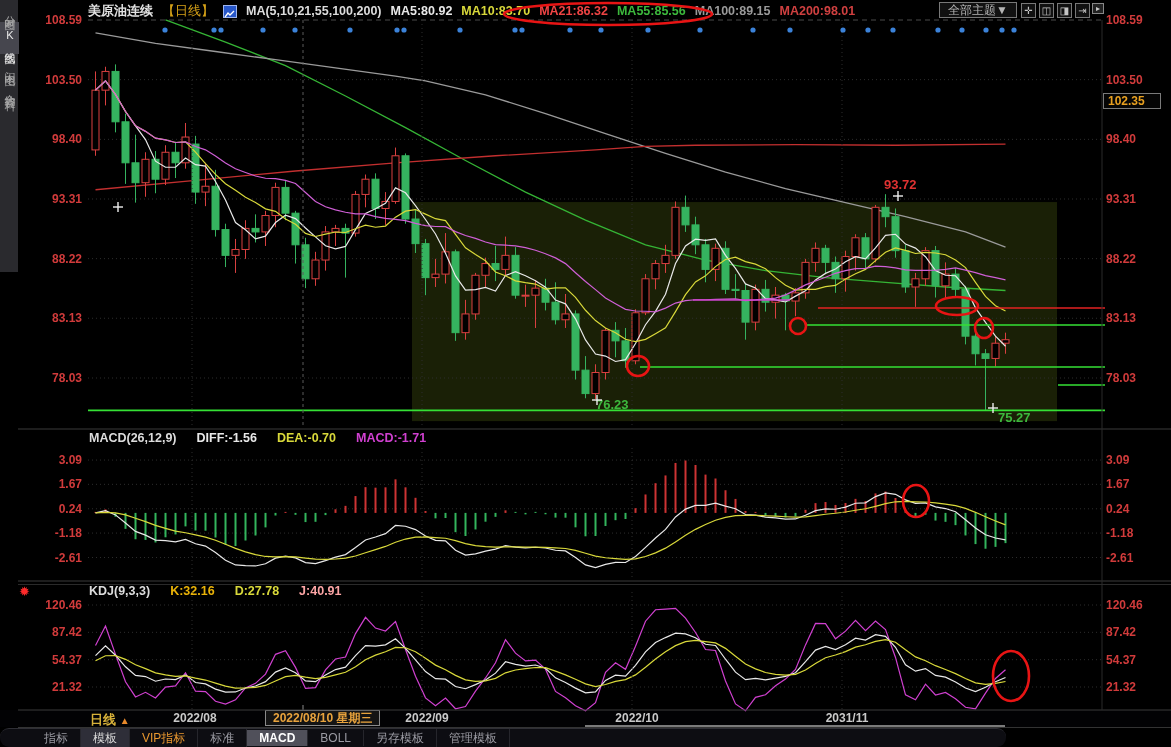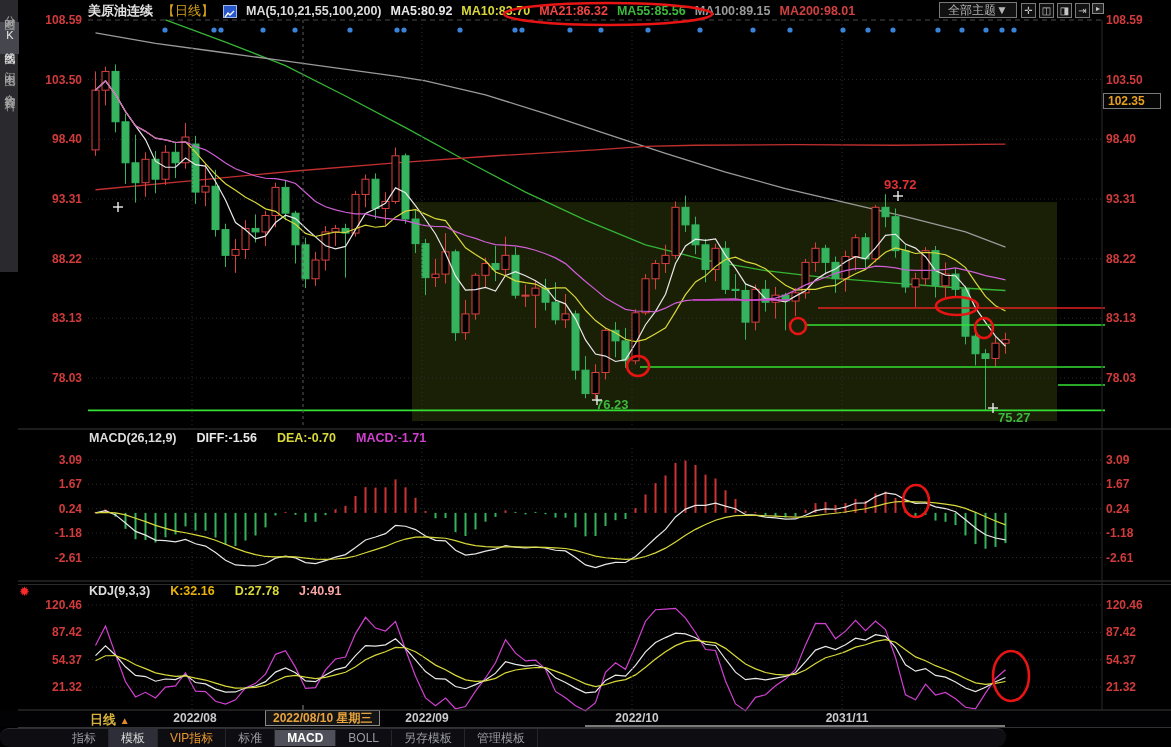--- a/index.html
+++ b/index.html
@@ -33,21 +33,21 @@
   
   #timeaxis { position:absolute; left:0; top:710px; width:1171px; height:17px; background:#020204; z-index:4; }
   #period-lbl { position:absolute; left:90px; top:1px; font-size:13px; font-weight:700; color:#d8b23a; }
   #period-arrow { color:#e8892a; font-size:10px; }
   .mon-lbl { position:absolute; top:1px; width:70px; text-align:center; color:#c9c9c9; font-size:12px; font-weight:700; }
   #cross-date { position:absolute; left:265px; top:0px; border:1px solid #8a8a8a; background:#141414;
                 color:#e8a33d; font-size:12px; font-weight:700; padding:0 7px; height:16px; line-height:14px; }
   #scrollbar-thumb { position:absolute; left:585px; top:15px; width:420px; height:2px; background:#7a7a7a; }
   
   #tabbar { position:absolute; left:0; top:728px; width:1006px; height:19px; background:#0d0d12;
-            border-top:1px solid #2f2f36; display:flex; align-items:center; padding-left:60px; z-index:4;border-radius:9px; }
+            border-top:1px solid #2f2f36; display:flex; align-items:center; padding-left:32px; z-index:4;border-radius:9px; }
   .btab { color:#9a9aa2; font-size:12px; padding:1px 12px; border-right:1px solid #26262c; cursor:pointer; white-space:nowrap; }
   .btab.seldim { background:#2e2e38; color:#d8d8d8; }
   .btab.selbright { background:#50505a; color:#ffffff; font-weight:700; }
   .btab.vip { color:#e8972f; }
   svg#chart-svg { position:absolute; left:0; top:0; z-index:6; pointer-events:none; }
   .svgtxt { font-family:"Liberation Sans",sans-serif; }
 </style>
 </head>
 <body>
 

